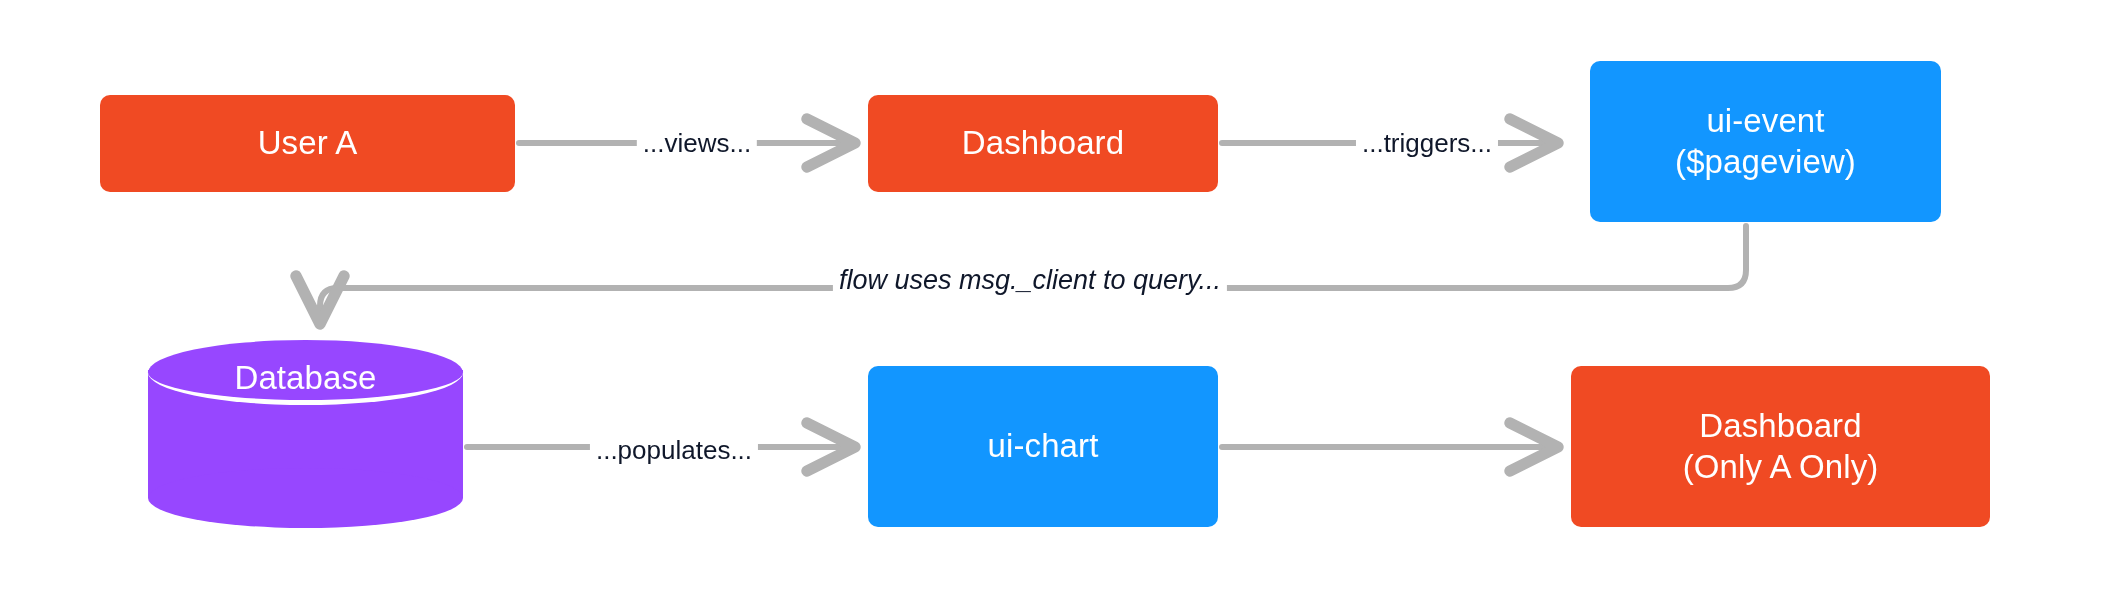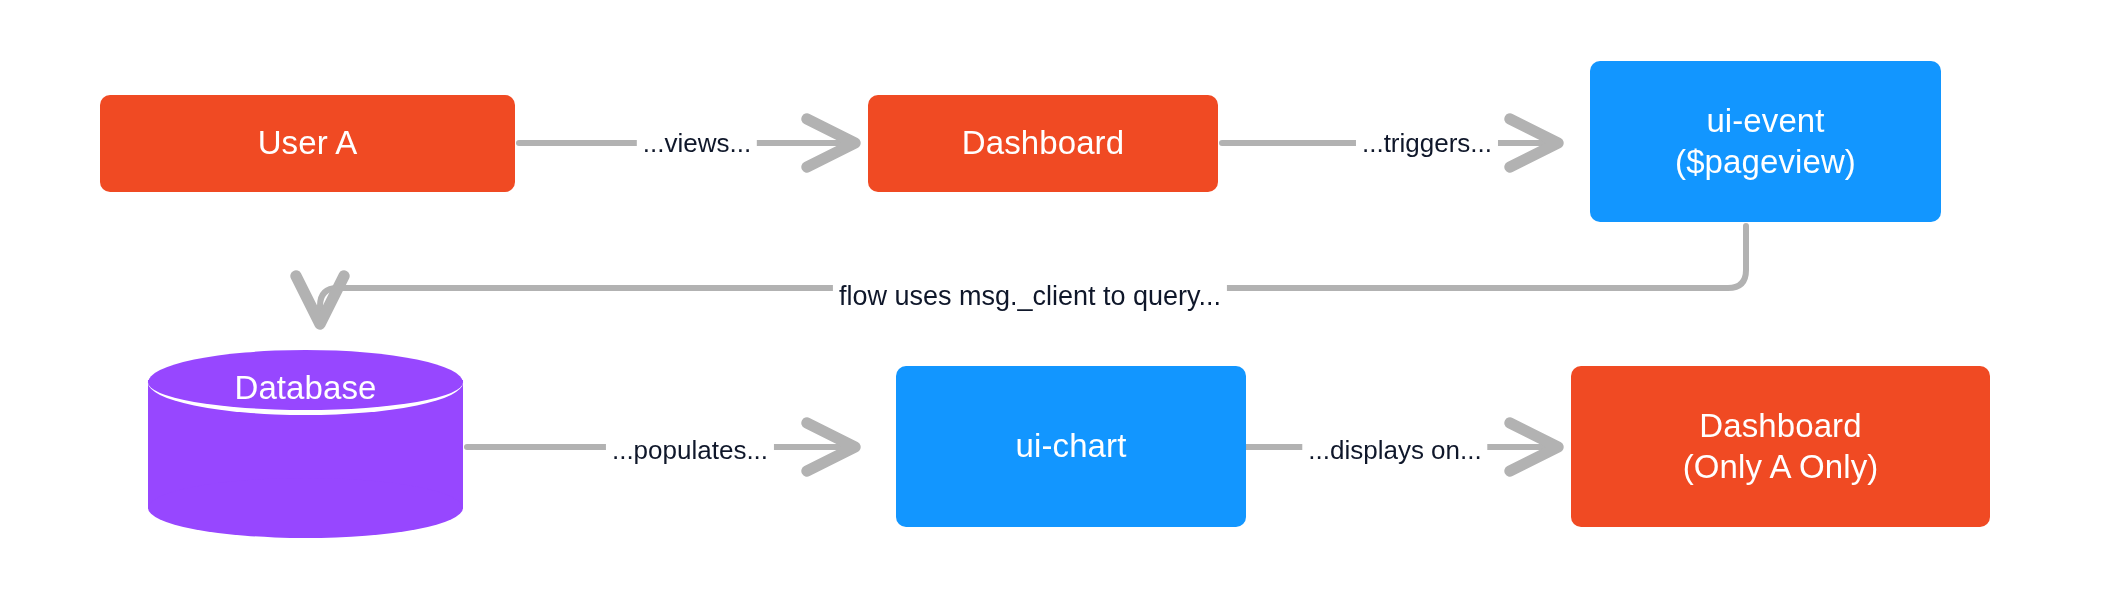--- a/index.html
+++ b/index.html
@@ -35,28 +35,28 @@
     letter-spacing: 0.1px;
     text-align: center;
     white-space: pre;
     user-select: none;
   }
   .node .line2 { display: block; }
 
   .node-user-a      { left:100px;  top:95px;  width:415px; height:97px;  background:#F04A23;text-align:right; }
   .node-dashboard-1 { left:868px;  top:95px;  width:350px; height:97px;  background:#F04A23; }
   .node-ui-event    { left:1571px; top:61px;  width:351px; height:161px; background:#1296FF;margin-left:19px; }
-  .node-ui-chart    { left:868px;  top:366px; width:350px; height:161px; background:#1296FF;margin-left:28px; }
+  .node-ui-chart    { left:868px;  top:366px; width:350px; height:161px; background:#1296FF; }
   .node-dashboard-2 { left:1571px; top:366px; width:419px; height:161px; background:#F04A23; }
 
   
   .db {
     position: absolute;
     left: 148px;
-    top: 350px;
+    top: 340px;
     width: 376px;
     height: 188px;
   }
   .db-body {
     position: absolute;
     left: 0; top: 30px;
     width: 315px; height: 128px;
     background: #9747FF;
   }
   .db-top {
@@ -104,22 +104,22 @@
     transform: translate(-50%, -50%);
     color: #0f172a;
     font-size: 26px;
     white-space: nowrap;
     background: #ffffff;
     padding: 0 6px;
     user-select: none;
   }
   .lbl-views     { left:697px;  top:143px; }
   .lbl-triggers  { left:1395px; top:143px;margin-left:32px; }
-  .lbl-flow      { left:1030px; top:296px; font-size:27px; }
-  .lbl-populates { left:690px;  top:450px; }
+  .lbl-flow      { left:1030px; top:280px; font-size:27px;font-style:italic; }
+  .lbl-populates { left:674px;  top:450px; }
   .lbl-displays  { left:1395px; top:450px; }
 </style>
 </head>
 <body>
 
 <div id="canvas">
 
   <svg id="edges" viewBox="0 0 2126 603" width="2126" height="603" xmlns="http://www.w3.org/2000/svg">
     <defs>
       <marker id="ah" markerWidth="14" markerHeight="14" refX="9" refY="5" orient="auto" markerUnits="strokeWidth">
@@ -148,21 +148,20 @@
 
     <g>
       <line x1="1222" y1="447" x2="1558" y2="447" stroke="#B2B2B2" stroke-width="6" stroke-linecap="round" marker-end="url(#ah)"></line>
     </g>
   </svg>
 
   <div class="edge-label lbl-views">...views...</div>
   <div class="edge-label lbl-triggers">...triggers...</div>
   <div class="edge-label lbl-flow">flow uses msg._client to query...</div>
   <div class="edge-label lbl-populates">...populates...</div>
-  <div class="edge-label lbl-displays">...displays on...</div>
 
   <div class="node node-user-a">
     <span>User A</span>
   </div>
 
   <div class="node node-dashboard-1">
     <span>Dashboard</span>
   </div>
 
   <div class="node node-ui-event">

